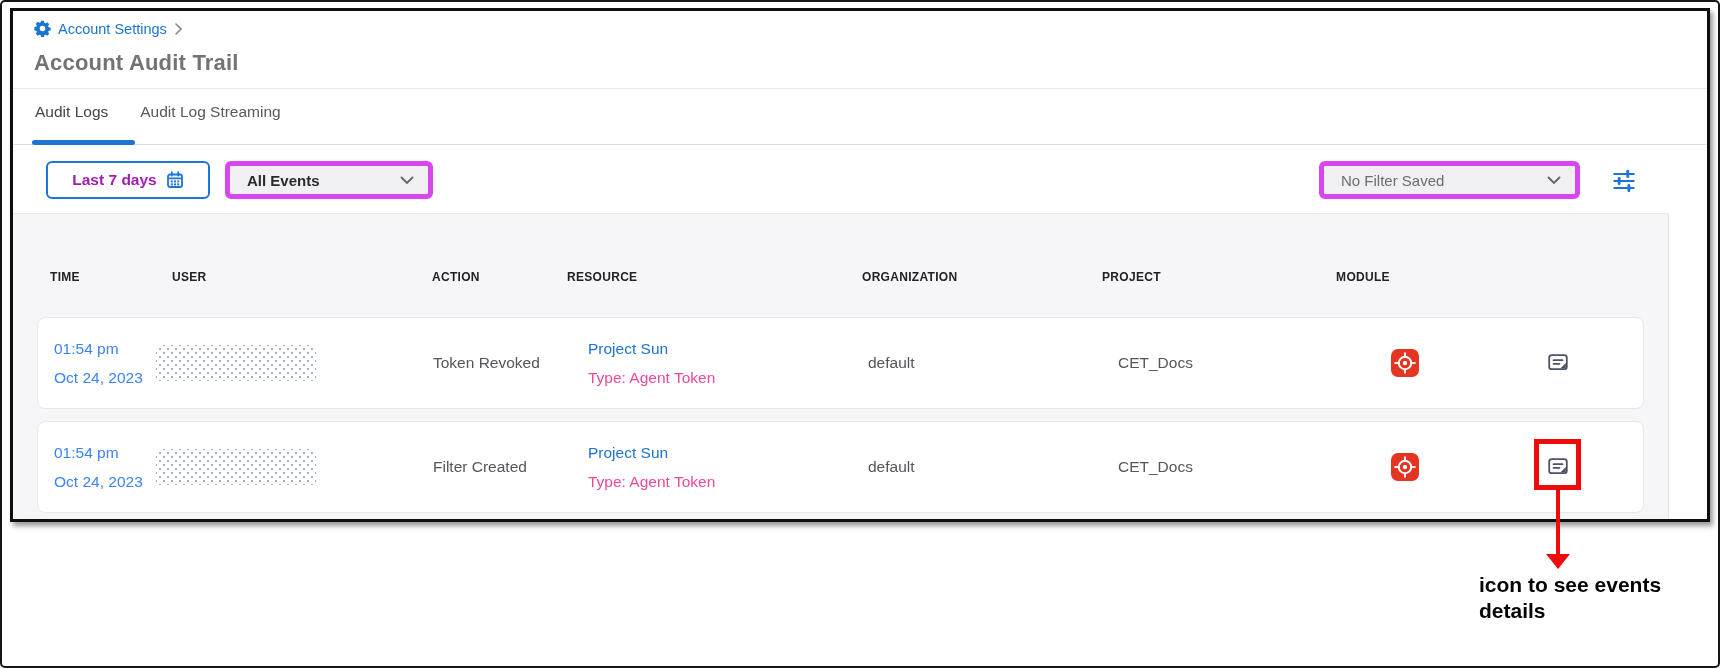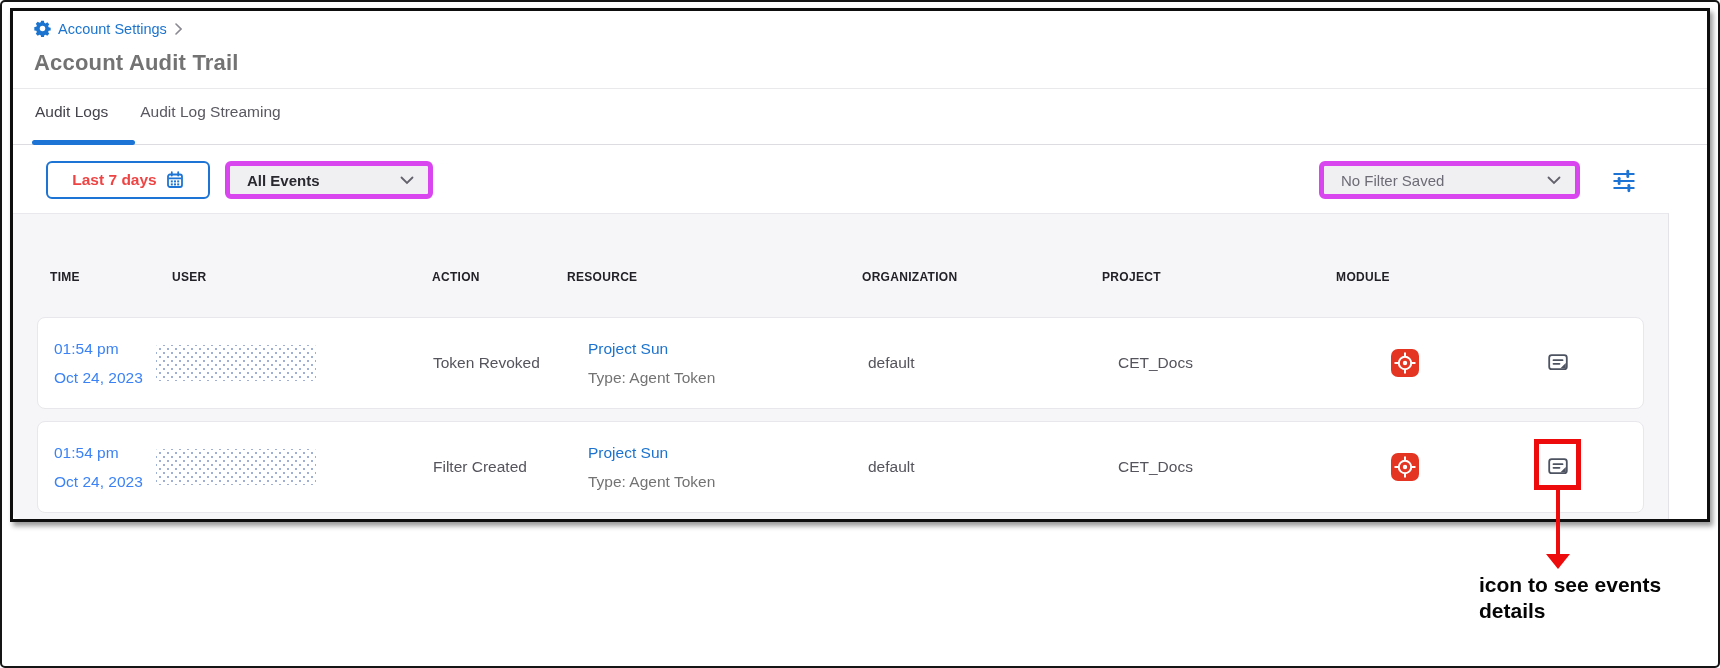--- a/index.html
+++ b/index.html
@@ -24,21 +24,21 @@
   .tabs { position:absolute; left:22px; top:92px; display:flex; gap:32px; }
   .tab { font-size:15.5px; color:#5a5861; padding-bottom:18px; cursor:pointer; }
   .tab.active { color:#44424b; }
   .tabs-border { position:absolute; left:0; right:0; top:133px; height:1px; background:#dddce1; }
   .tab-underline { position:absolute; left:19px; top:129px; width:103px; height:5px; background:#1d74d4; border-radius:3px; }
 
   
   .date-btn { position:absolute; left:33px; top:150px; width:164px; height:38px;
               border:2px solid #1d74d4; border-radius:6px; background:#fff;
               display:flex; align-items:center; justify-content:center; gap:9px;
-              font-size:15.5px; font-weight:600; color:#ef4444; cursor:pointer; }
+              font-size:15.5px; font-weight:600; color:#a21caf; cursor:pointer; }
   .dropdown { position:absolute; top:150px; height:38px; background:#f0f0f3;
               border:5px solid #d946ef; border-radius:6px; display:flex; align-items:center;
               padding:0 14px 0 17px; cursor:pointer; }
   .dropdown .dd-label { flex:1; font-size:15px; }
   .dd-events { left:212px; width:208px; }
   .dd-events .dd-label { color:#2a2930; font-weight:600; }
   .dd-saved { left:1306px; width:261px; }
   .dd-saved .dd-label { color:#6d6b75; font-weight:400; }
   .sliders-btn { position:absolute; left:1598px; top:157px; width:26px; height:26px; cursor:pointer; }
 
@@ -54,21 +54,21 @@
   .cell { position:absolute; top:50%; transform:translateY(-50%); font-size:15.5px; color:#55535c; white-space:nowrap; }
   .cell-2line { line-height:29px; }
   .t-time { left:16px; color:#3b82f6; }
   .t-user { left:118px; width:160px; height:36px; border-radius:2px;
             background-image:radial-gradient(circle, #9fb0d4 1.2px, transparent 1.5px),
                              radial-gradient(circle, #9fb0d4 1.2px, transparent 1.5px);
             background-size:8px 8px; background-position:0 0, 4px 4px; }
   .t-action { left:395px; }
   .t-resource { left:550px; }
   .resource-link { color:#1c73cf; cursor:pointer; }
-  .resource-type { color:#737373; }
+  .resource-type { color:#ec4899; }
   .t-org { left:830px; }
   .t-project { left:1080px; }
   .t-module { left:1353px; width:28px; height:28px; }
   .t-msg { left:1508px; width:24px; height:24px; cursor:pointer; }
 
   
   .highlight-box { position:absolute; left:1532px; top:437px; width:47px; height:51px;
                    border:5px solid #ee0b0b; }
   .arrow-line { position:absolute; left:1554px; top:488px; width:4px; height:66px; background:#ee0b0b; }
   .arrow-head { position:absolute; left:1544px; top:552px; width:0; height:0;

